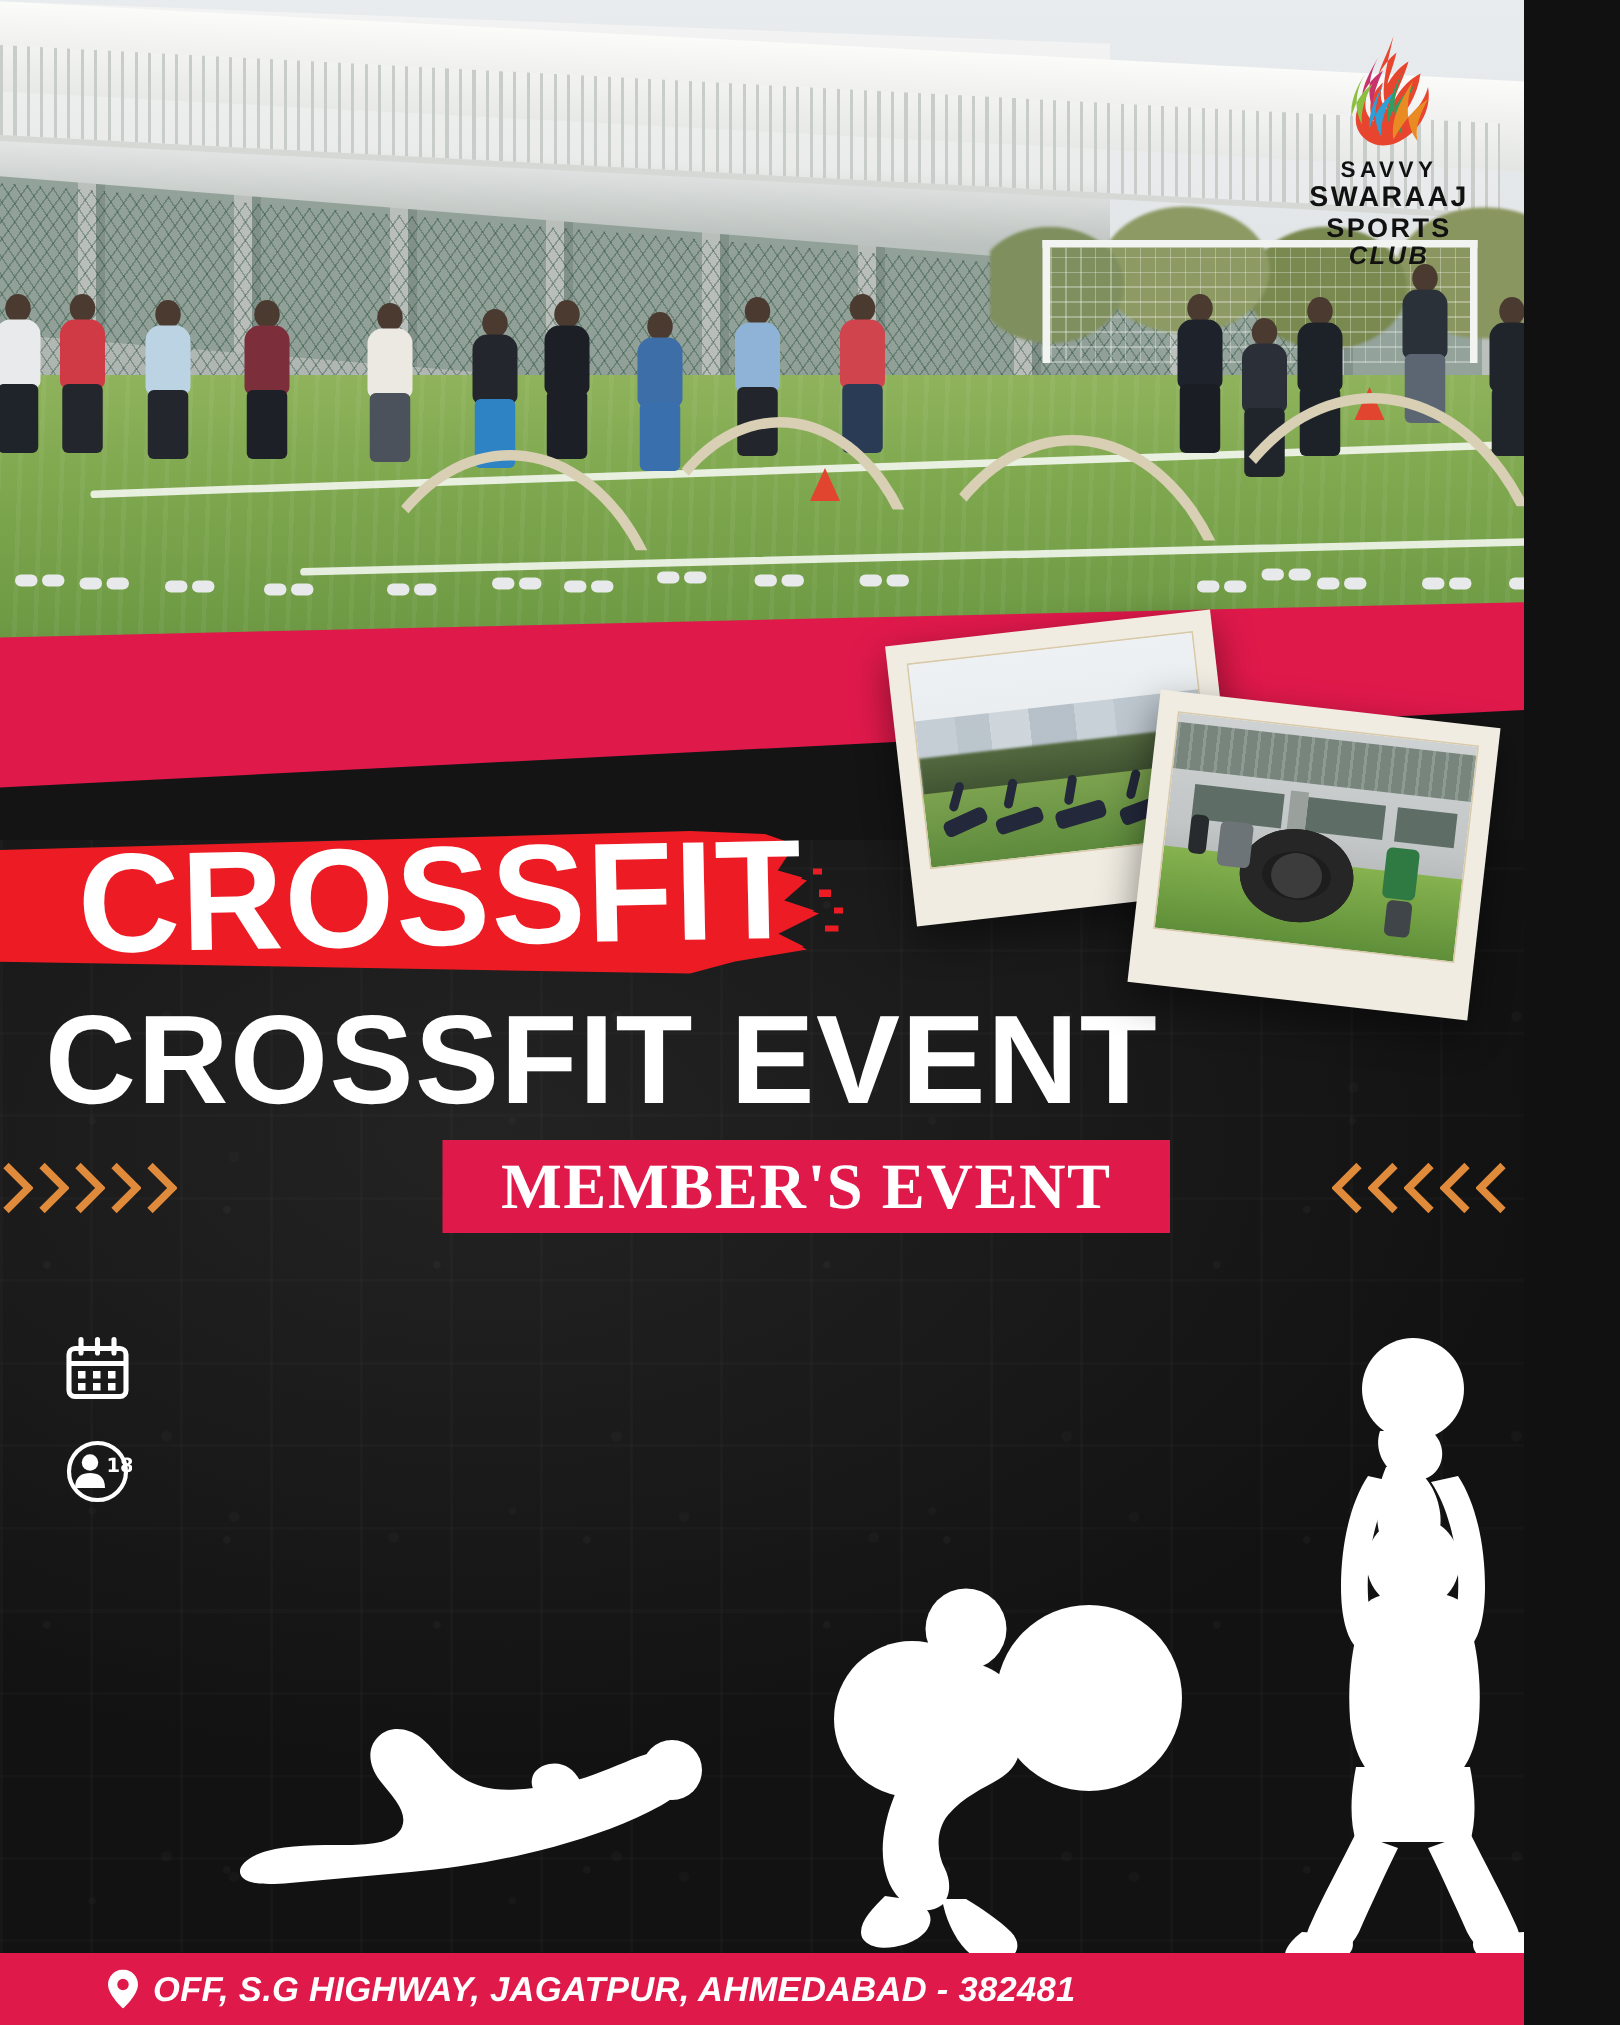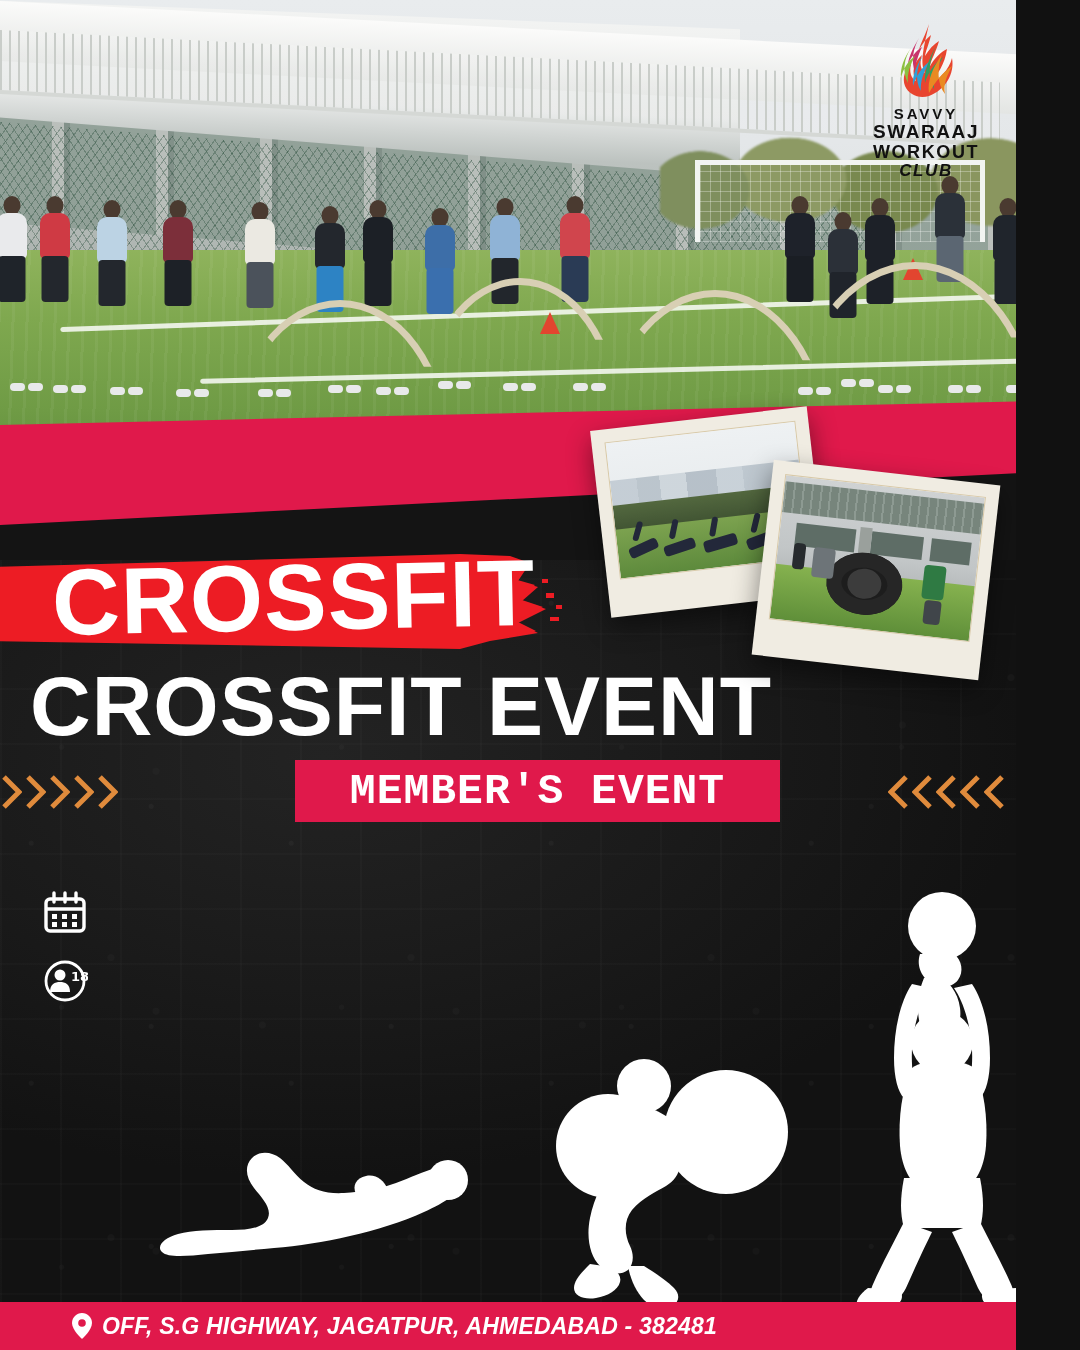--- a/index.html
+++ b/index.html
@@ -206,21 +206,21 @@
     font-weight:bold; font-family:"Liberation Sans Narrow","Liberation Sans",sans-serif;
     letter-spacing:1px;
   }
   .members-badge {
     position:absolute; left:295px; top:760px; width:485px; height:62px; z-index:7;
     background:var(--pink,#E0194B);
     display:flex; align-items:center; justify-content:center;
   }
   .members-badge span {
     color:#fff; font-weight:bold; font-size:43px; letter-spacing:1px;
-    font-family:Liberation Mono, monospace;
+    font-family:Liberation Serif, serif;
   }
   .chev-l, .chev-r { position:absolute; top:775px; z-index:7; display:flex; gap:4px; }
   .chev-l { left:2px; }
   .chev-r { right:12px; }
   .chev { width:20px; height:34px; }
 
   
   .details { position:absolute; left:42px; top:890px; z-index:7; }
   .drow { display:flex; align-items:center; gap:18px; margin-bottom:22px; }
   .drow .ico { width:46px; height:46px; flex:0 0 46px; }
@@ -390,21 +390,21 @@
       <path d="M34 2 C30 14 26 20 24 28 C27 22 31 17 36 13 C34 22 31 28 30 34 C34 27 39 22 44 19 C41 30 36 38 34 46 C39 36 46 30 52 27 C50 42 42 54 34 62 C44 58 54 48 57 36 C60 52 50 68 34 74 C24 77 14 73 10 64 C7 56 10 47 16 42 C14 50 16 56 21 59 C16 50 19 40 27 33 C24 42 26 48 30 51 C25 41 28 28 34 2 Z" fill="#e8452f"></path>
       <path d="M24 16 C18 26 14 34 13 42 C16 35 21 29 27 25 C23 34 20 42 20 50 C16 40 18 26 24 16 Z" fill="#c9336b"></path>
       <path d="M16 26 C9 36 5 46 6 56 C8 47 13 39 20 34 C15 43 12 52 13 61 C7 50 9 36 16 26 Z" fill="#8cbf3f"></path>
       <path d="M30 30 C22 42 17 53 18 64 C21 54 27 45 35 39 C29 49 25 59 26 69 C19 58 22 42 30 30 Z" fill="#2f9fd6"></path>
       <path d="M41 24 C34 37 29 49 30 61 C33 50 40 41 48 35 C42 45 38 56 39 67 C32 56 34 38 41 24 Z" fill="#2f9e62"></path>
       <path d="M47 32 C38 46 32 58 34 71 C40 60 48 50 57 44 C52 54 48 62 50 72 C42 62 42 46 47 32 Z" fill="#e98a22"></path>
     </svg>
     <div class="logo-text">
       <span class="logo-l1">SAVVY</span>
       <span class="logo-l2">SWARAAJ</span>
-      <span class="logo-l3">WORKOUT</span>
+      <span class="logo-l3">SPORTS</span>
       <span class="logo-l4">CLUB</span>
     </div>
   </div>
 
   <div class="pink-band"></div>
   <div class="black-wedge"></div>
   <div class="dark-body">
     <div class="dark-noise"></div>
   </div>
 

